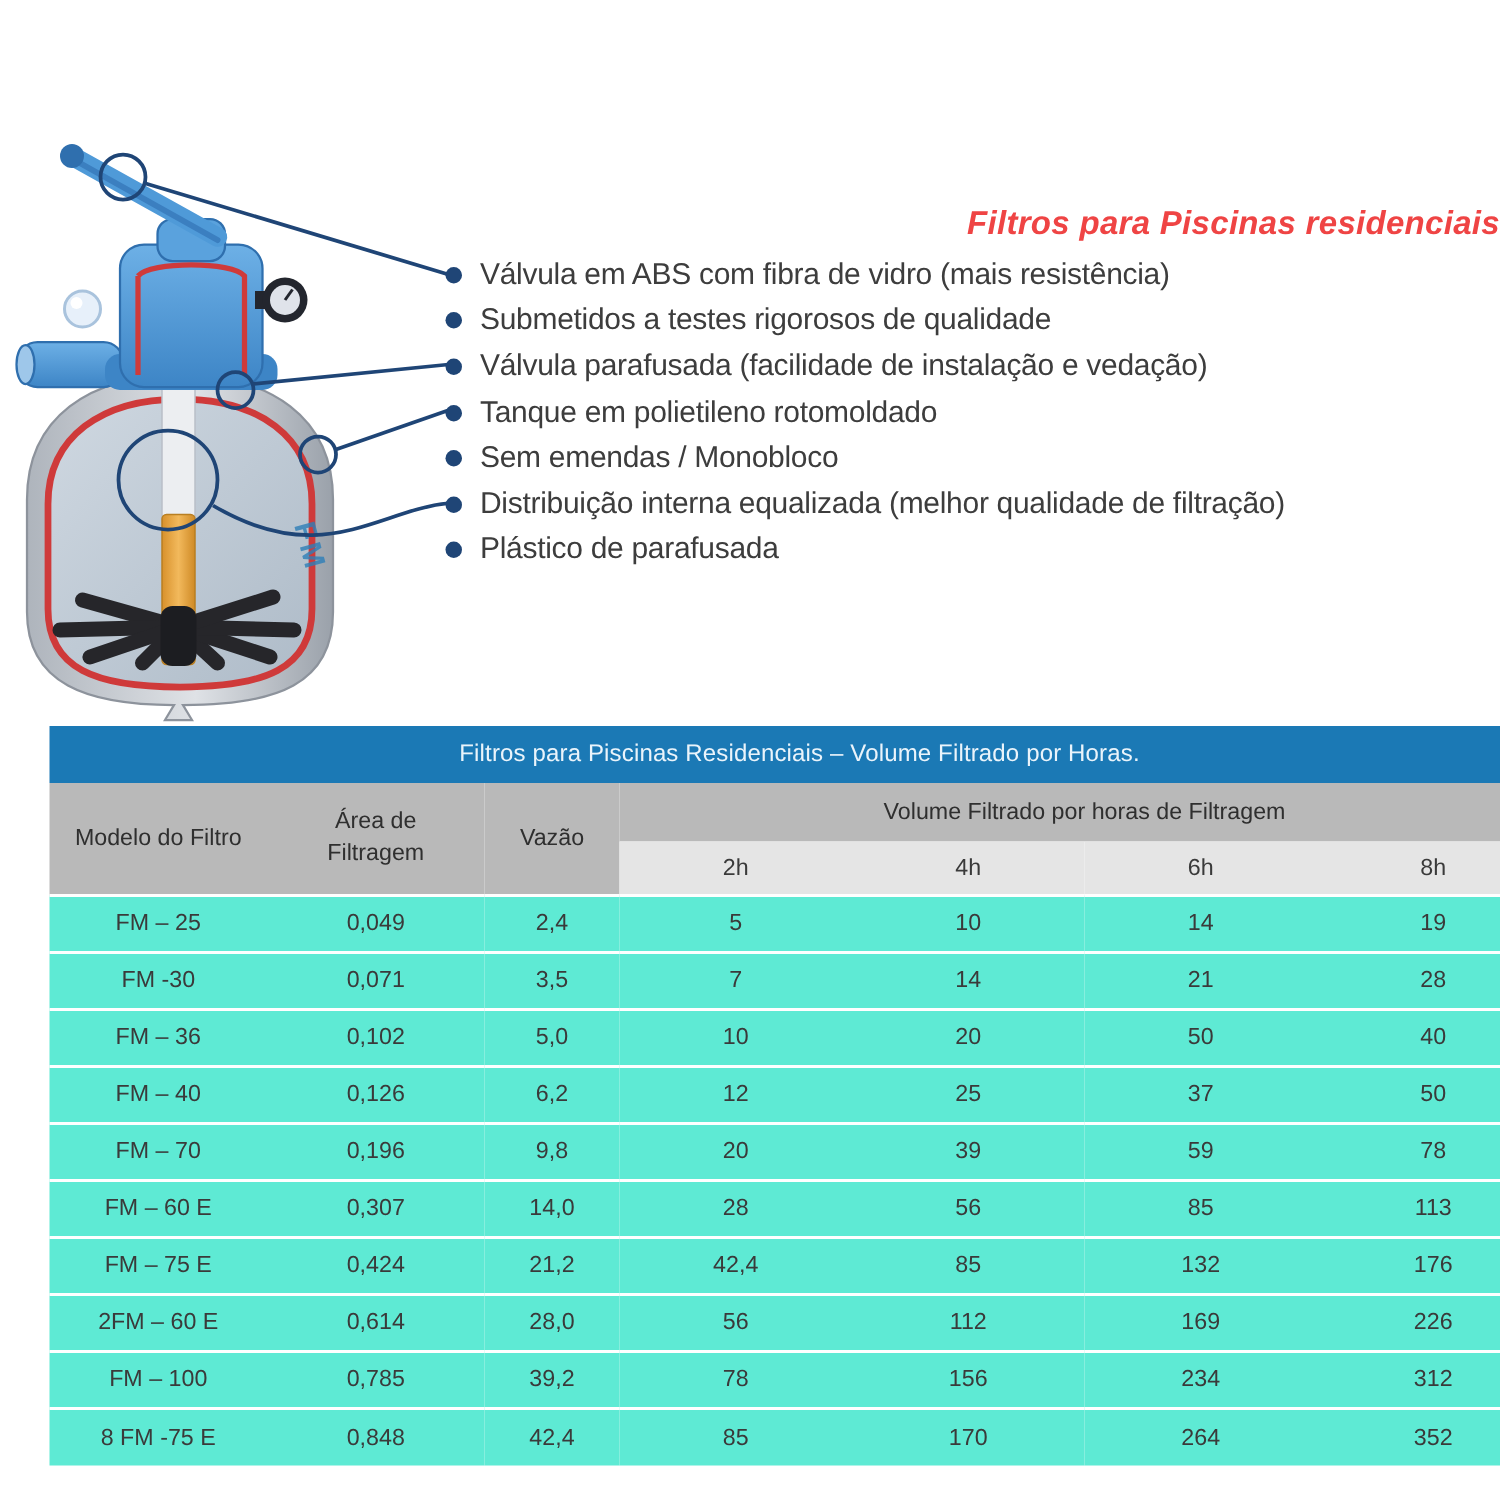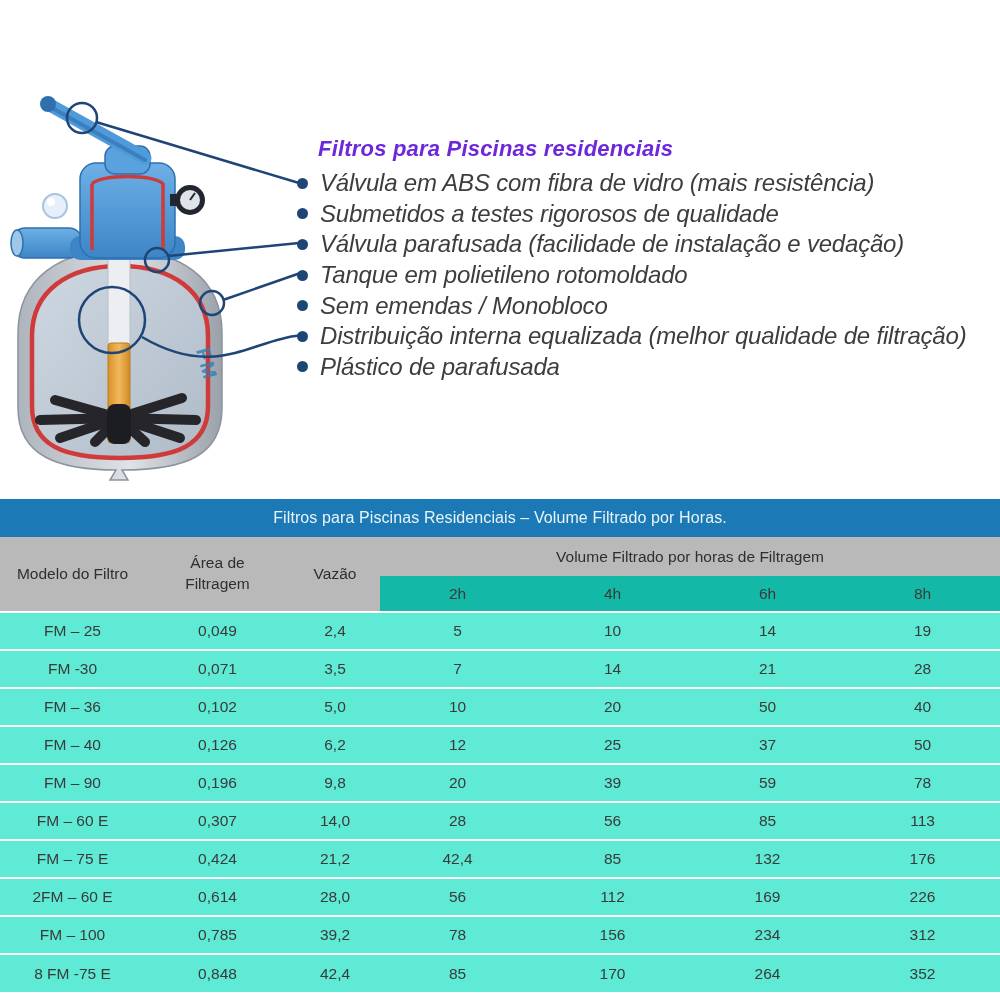--- a/index.html
+++ b/index.html
@@ -7,46 +7,46 @@
   body { font-family: "Liberation Sans", sans-serif; }
   .page { position: relative; width: 1000px; height: 1000px; background: #fff; overflow: hidden; }
 
   
   .ill-svg { position: absolute; top: 88px; left: 0; width: 310px; height: 410px; }
 
   .features { position: absolute; left: 295px; top: 136px; width: 705px; }
   .ill-title {
     height: 26px; line-height: 26px; margin-left: 23px;
     font-size: 22px; font-weight: bold; font-style: italic;
-    color: #6d28d9; letter-spacing: 0.2px; white-space: nowrap;
+    color: #ef4444; letter-spacing: 0.2px; white-space: nowrap; text-align: right;
   }
   .feature-list { list-style: none; margin-top: 6px; }
   .feature-list li {
     display: flex; align-items: center; height: 30.6px;
-    font-size: 24px; color: #3d3d3d; white-space: nowrap; letter-spacing: -0.2px; font-style: italic;
+    font-size: 20px; color: #3d3d3d; white-space: nowrap; letter-spacing: -0.2px;
   }
   .dot {
     width: 11px; height: 11px; border-radius: 50%;
     background: #1f4576; margin: 0 12px 0 2px; flex-shrink: 0;
   }
 
   
-  .spec-wrap { position: absolute; top: 499px; left: 0; width: 1000px; }
+  .spec-wrap { position: absolute; top: 484px; left: 0; width: 1000px; padding-left: 33px; }
   table.spec { width: 1000px; border-collapse: collapse; table-layout: fixed; }
   table.spec th, table.spec td {
     font-weight: normal; text-align: center; vertical-align: middle;
     font-size: 15.5px; color: #3a3a3a; padding: 0;
   }
   tr.bar th {
     background: #1b79b5; color: #eaf4fb; height: 38px; font-size: 16px; letter-spacing: 0.1px;
   }
   tr.ghead th { background: #b9b9b9; color: #2f2f2f; }
   tr.ghead th.rspan { height: 75px; }
   tr.ghead th.group { height: 39px; }
-  tr.hours th { background: #14b8a6; height: 36px; color: #3a3a3a; }
+  tr.hours th { background: #e5e5e5; height: 36px; color: #3a3a3a; }
   tbody tr { background: #5eead4; }
   tbody td { height: 38px; border-top: 2px solid #ffffff; }
   .wrapcell { display: inline-block; width: 84px; line-height: 1.35; }
 </style>
 </head>
 <body>
 
 <div class="page">
 
   <svg class="ill-svg" viewBox="0 0 310 410">
@@ -231,21 +231,21 @@
         <tr>
           <td>FM – 40</td>
           <td>0,126</td>
           <td>6,2</td>
           <td>12</td>
           <td>25</td>
           <td>37</td>
           <td>50</td>
         </tr>
         <tr>
-          <td>FM – 90</td>
+          <td>FM – 70</td>
           <td>0,196</td>
           <td>9,8</td>
           <td>20</td>
           <td>39</td>
           <td>59</td>
           <td>78</td>
         </tr>
         <tr>
           <td>FM – 60 E</td>
           <td>0,307</td>

